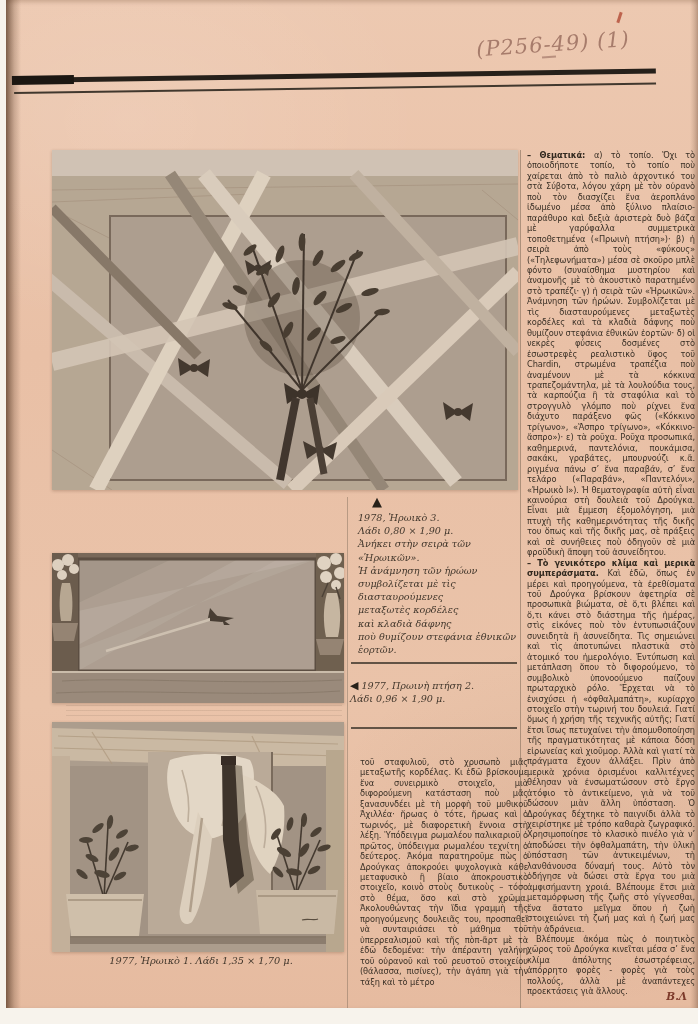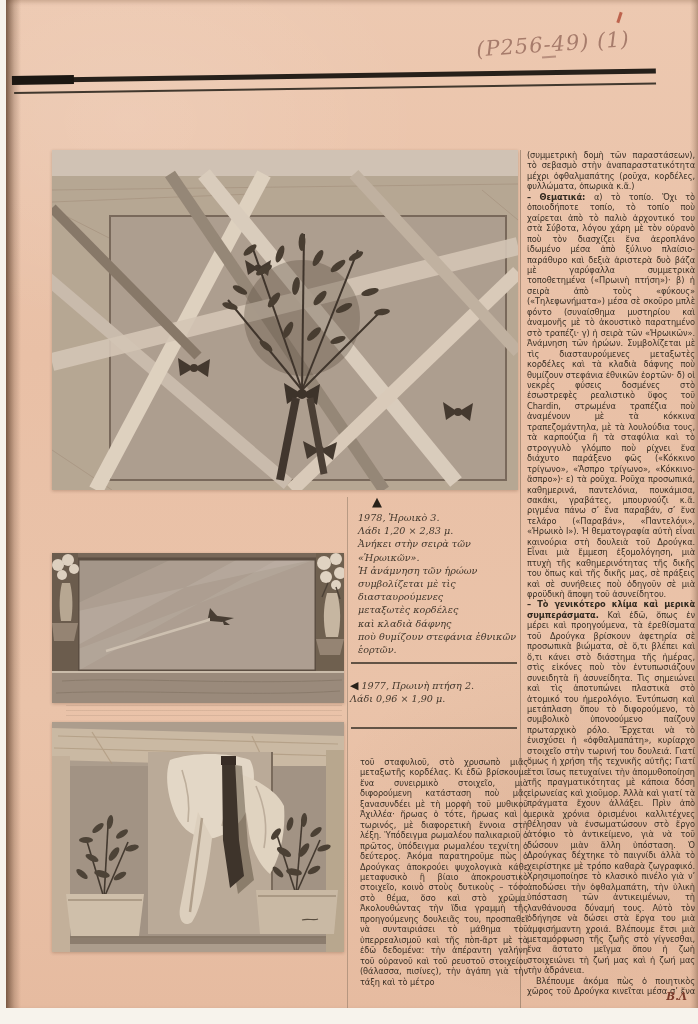--- a/index.html
+++ b/index.html
@@ -299,48 +299,48 @@
         <path d="M250,198 C256,196 262,199 266,197" stroke="#4a4337" stroke-width="1.2" fill="none"></path>
         <rect width="292" height="230" fill="#dfa887" opacity="0.10"></rect>
       </svg>
     </figure>
 
     <div class="ghost"></div>
 
     <div class="cap cap1">
       <span class="tri">▲</span>
       <span class="pre">1978, Ἡρωικὸ 3.
-Λάδι 1,20 × 2,83 μ.
+Λάδι 0,80 × 1,90 μ.
 Ἀνήκει στὴν σειρὰ τῶν
 «Ἡρωικῶν».
 Ἡ ἀνάμνηση τῶν ἡρώων
 συμβολίζεται μὲ τὶς
 διασταυρούμενες
 μεταξωτὲς κορδέλες
 καὶ κλαδιὰ δάφνης
 ποὺ θυμίζουν στεφάνια ἐθνικῶν
 ἑορτῶν.</span>
     </div>
     <div class="divider div1"></div>
     <div class="cap cap2">
       <span class="tri">◀</span>
       <span class="pre">1977, Πρωινὴ πτήση 2.
 Λάδι 0,96 × 1,90 μ.</span>
     </div>
     <div class="divider div2"></div>
+    <div class="cap cap3">1977, Ἡρωικὸ 1. Λάδι 1,35 × 1,70 μ.</div>
 
     <div class="vrule vr-mid"></div>
     <div class="vrule vr-right"></div>
 
     <div class="col col-mid">
       <p><span>τοῦ σταφυλιοῦ, στὸ χρυσωπὸ μιᾶς μεταξωτῆς κορδέλας. Κι ἐδῶ βρίσκουμε ἕνα συνειρμικὸ στοιχεῖο, μιὰ διφορούμενη κατάσταση ποὺ μᾶς ξανασυνδέει μὲ τὴ μορφὴ τοῦ μυθικοῦ Ἀχιλλέα· ἥρωας ὁ τότε, ἥρωας καὶ ὁ τωρινός, μὲ διαφορετικὴ ἔννοια στὴ λέξη. Ὑπόδειγμα ρωμαλέου παλικαριοῦ ὁ πρῶτος, ὑπόδειγμα ρωμαλέου τεχνίτη ὁ δεύτερος. Ἀκόμα παρατηροῦμε πὼς ὁ Δρούγκας ἀποκρούει ψυχολογικὰ κάθε μεταφυσικὸ ἢ βίαιο ἀποκρουστικὸ στοιχεῖο, κοινὸ στοὺς δυτικοὺς – τόσο στὸ θέμα, ὅσο καὶ στὸ χρῶμα. Ἀκολουθώντας τὴν ἴδια γραμμὴ τῆς προηγούμενης δουλειᾶς του, προσπαθεῖ νὰ συνταιριάσει τὸ μάθημα τοῦ ὑπερρεαλισμοῦ καὶ τῆς πὸπ-ἄρτ μὲ τὰ ἐδῶ δεδομένα: τὴν ἀπέραντη γαλήνη τοῦ οὐρανοῦ καὶ τοῦ ρευστοῦ στοιχείου (θάλασσα, πισίνες), τὴν ἀγάπη γιὰ τὴν τάξη καὶ τὸ μέτρο</span></p>
     </div>
 
     <div class="col col-right">
-      <p><span>(συμμετρικὴ δομὴ τῶν παραστάσεων), τὸ σεβασμὸ στὴν ἀναπαραστατικότητα μέχρι ὀφθαλμαπάτης (ροῦχα, κορδέλες, φυλλώματα, ὀπωρικὰ κ.ἄ.)</span></p>
       <p><span class="lead">– Θεματικά: </span><span>α) τὸ τοπίο. Ὄχι τὸ ὁποιοδήποτε τοπίο, τὸ τοπίο ποὺ χαίρεται ἀπὸ τὸ παλιὸ ἀρχοντικό του στὰ Σύβοτα, λόγου χάρη μὲ τὸν οὐρανὸ ποὺ τὸν διασχίζει ἕνα ἀεροπλάνο ἰδωμένο μέσα ἀπὸ ξύλινο πλαίσιο-παράθυρο καὶ δεξιὰ ἀριστερὰ δυὸ βάζα μὲ γαρύφαλλα συμμετρικὰ τοποθετημένα («Πρωινὴ πτήση»)· β) ἡ σειρὰ ἀπὸ τοὺς «φύκους» («Τηλεφωνήματα») μέσα σὲ σκοῦρο μπλὲ φόντο (συναίσθημα μυστηρίου καὶ ἀναμονῆς μὲ τὸ ἀκουστικὸ παρατημένο στὸ τραπέζι· γ) ἡ σειρὰ τῶν «Ἡρωικῶν». Ἀνάμνηση τῶν ἡρώων. Συμβολίζεται μὲ τὶς διασταυρούμενες μεταξωτὲς κορδέλες καὶ τὰ κλαδιὰ δάφνης ποὺ θυμίζουν στεφάνια ἐθνικῶν ἑορτῶν· δ) οἱ νεκρὲς φύσεις δοσμένες στὸ ἐσωστρεφὲς ρεαλιστικὸ ὕφος τοῦ Chardin, στρωμένα τραπέζια ποὺ ἀναμένουν μὲ τὰ κόκκινα τραπεζομάντηλα, μὲ τὰ λουλούδια τους, τὰ καρπούζια ἢ τὰ σταφύλια καὶ τὸ στρογγυλὸ γλόμπο ποὺ ρίχνει ἕνα διάχυτο παράξενο φῶς («Κόκκινο τρίγωνο», «Ἄσπρο τρίγωνο», «Κόκκινο-ἄσπρο»)· ε) τὰ ροῦχα. Ροῦχα προσωπικά, καθημερινά, παντελόνια, πουκάμισα, σακάκι, γραβάτες, μπουρνούζι κ.ἄ. ριγμένα πάνω σ’ ἕνα παραβάν, σ’ ἕνα τελάρο («Παραβάν», «Παντελόνι», «Ἡρωικὸ Ι»). Ἡ θεματογραφία αὐτὴ εἶναι καινούρια στὴ δουλειὰ τοῦ Δρούγκα. Εἶναι μιὰ ἔμμεση ἐξομολόγηση, μιὰ πτυχὴ τῆς καθημερινότητας τῆς δικῆς του ὅπως καὶ τῆς δικῆς μας, σὲ πράξεις καὶ σὲ συνήθειες ποὺ ὁδηγοῦν σὲ μιὰ φροϋδικὴ ἄποψη τοῦ ἀσυνείδητου.</span></p>
       <p><span class="lead">– Τὸ γενικότερο κλίμα καὶ μερικὰ συμπεράσματα. </span><span>Καὶ ἐδῶ, ὅπως ἐν μέρει καὶ προηγούμενα, τὰ ἐρεθίσματα τοῦ Δρούγκα βρίσκουν ἀφετηρία σὲ προσωπικὰ βιώματα, σὲ ὅ,τι βλέπει καὶ ὅ,τι κάνει στὸ διάστημα τῆς ἡμέρας, στὶς εἰκόνες ποὺ τὸν ἐντυπωσιάζουν συνειδητὰ ἢ ἀσυνείδητα. Τὶς σημειώνει καὶ τὶς ἀποτυπώνει πλαστικὰ στὸ ἀτομικό του ἡμερολόγιο. Ἐντύπωση καὶ μετάπλαση ὅπου τὸ διφορούμενο, τὸ συμβολικὸ ὑπονοούμενο παίζουν πρωταρχικὸ ρόλο. Ἔρχεται νὰ τὸ ἐνισχύσει ἡ «ὀφθαλμαπάτη», κυρίαρχο στοιχεῖο στὴν τωρινή του δουλειά. Γιατί ὅμως ἡ χρήση τῆς τεχνικῆς αὐτῆς; Γιατί ἔτσι ἴσως πετυχαίνει τὴν ἀπομυθοποίηση τῆς πραγματικότητας μὲ κάποια δόση εἰρωνείας καὶ χιοῦμορ. Ἀλλὰ καὶ γιατί τὰ πράγματα ἔχουν ἀλλάξει. Πρὶν ἀπὸ μερικὰ χρόνια ὁρισμένοι καλλιτέχνες θέλησαν νὰ ἐνσωματώσουν στὸ ἔργο ἀτόφιο τὸ ἀντικείμενο, γιὰ νὰ τοῦ δώσουν μιὰν ἄλλη ὑπόσταση. Ὁ Δρούγκας δέχτηκε τὸ παιγνίδι ἀλλὰ τὸ χειρίστηκε μὲ τρόπο καθαρὰ ζωγραφικό. Χρησιμοποίησε τὸ κλασικὸ πινέλο γιὰ ν’ ἀποδώσει τὴν ὀφθαλμαπάτη, τὴν ὑλικὴ ὑπόσταση τῶν ἀντικειμένων, τὴ λανθάνουσα δύναμή τους. Αὐτὸ τὸν ὁδήγησε νὰ δώσει στὰ ἔργα του μιὰ ἀμφισήμαντη χροιά. Βλέπουμε ἔτσι μιὰ μεταμόρφωση τῆς ζωῆς στὸ γίγνεσθαι, ἕνα ἄστατο μεῖγμα ὅπου ἡ ζωὴ στοιχειώνει τὴ ζωή μας καὶ ἡ ζωή μας τὴν ἀδράνεια.</span></p>
       <p class="ind"><span>Βλέπουμε ἀκόμα πὼς ὁ ποιητικὸς χῶρος τοῦ Δρούγκα κινεῖται μέσα σ’ ἕνα κλίμα ἀπόλυτης ἐσωστρέφειας, ἀπόρρητο φορὲς - φορὲς γιὰ τοὺς πολλούς, ἀλλὰ μὲ ἀναπάντεχες προεκτάσεις γιὰ ἄλλους.</span></p>
     </div>
 
     <div class="initials">Β.Λ</div>
   </div>
 </div>
 
 </body></html>

